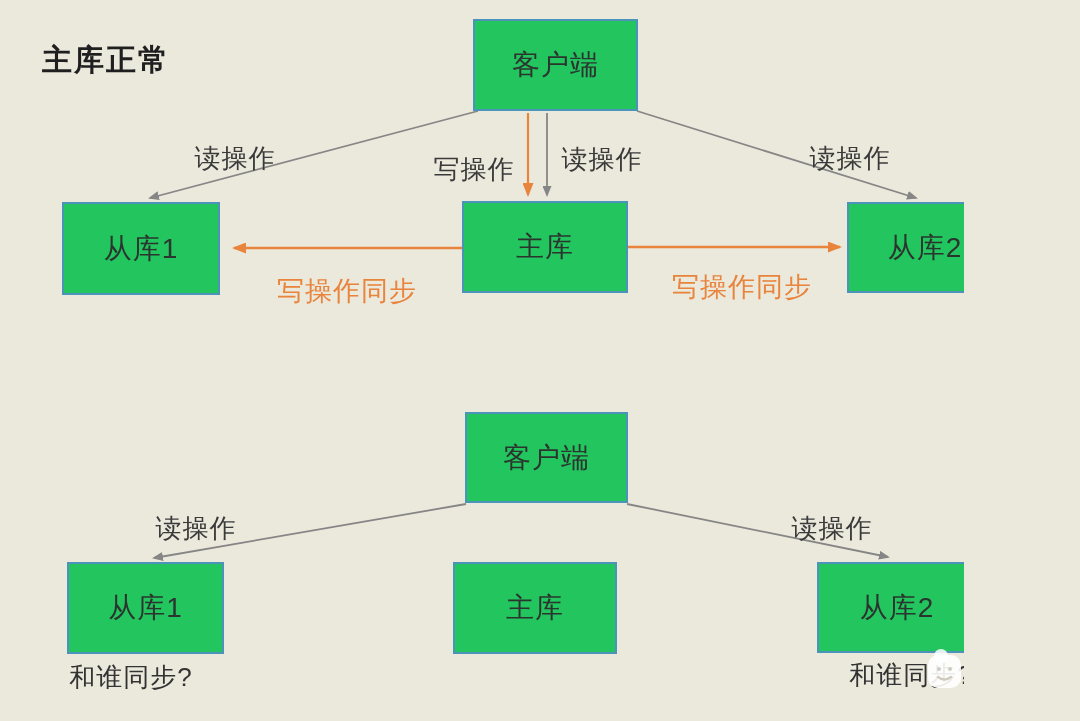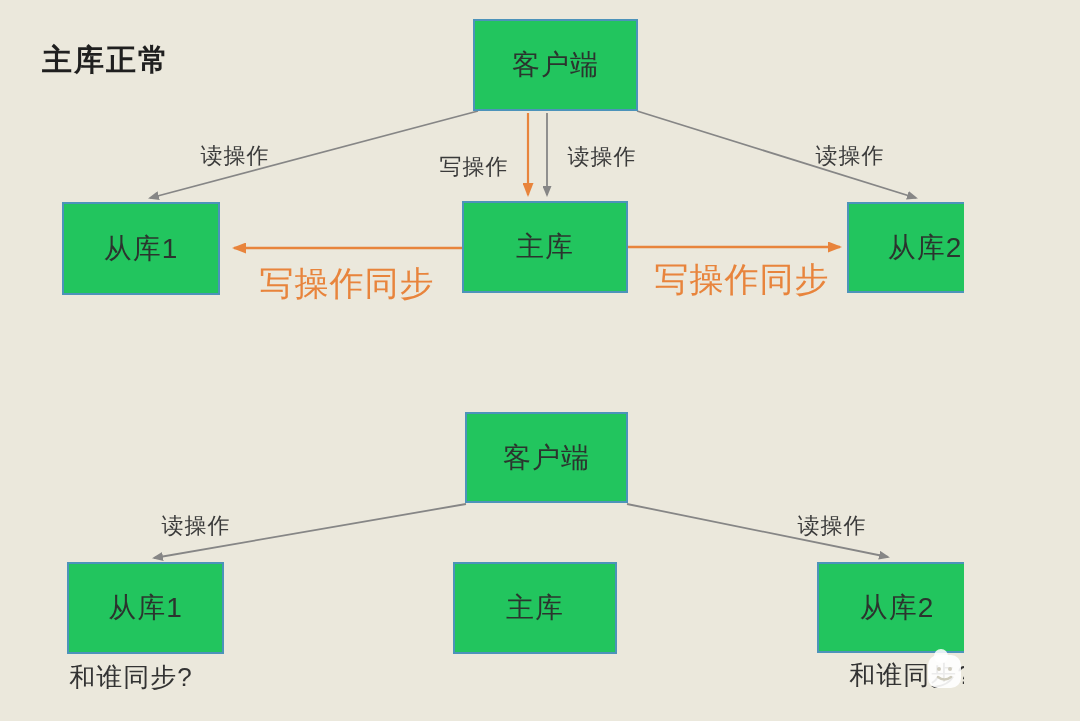--- a/index.html
+++ b/index.html
@@ -32,28 +32,29 @@
     border:2px solid #4c93ba;
     box-sizing:border-box;
     display:flex;align-items:center;justify-content:center;
     font-size:28px;
     color:#2b342e;
     letter-spacing:1px;
   }
   .lbl{
     position:absolute;
     transform:translateX(-50%);
-    font-size:22px;
+    font-size:26px;
     color:#3a3a3a;
     white-space:nowrap;
     letter-spacing:1px;
   }
   .lbl.orange{
     color:#e8843c;
-    font-size:34px;
+    font-size:27px;
+    margin-top:12px;
   }
   .lbl.question{
     font-size:26px;
     color:#333333;
   }
   .watermark{
     position:absolute;
     left:927px;top:646px;
     display:flex;align-items:center;
     z-index:5;

